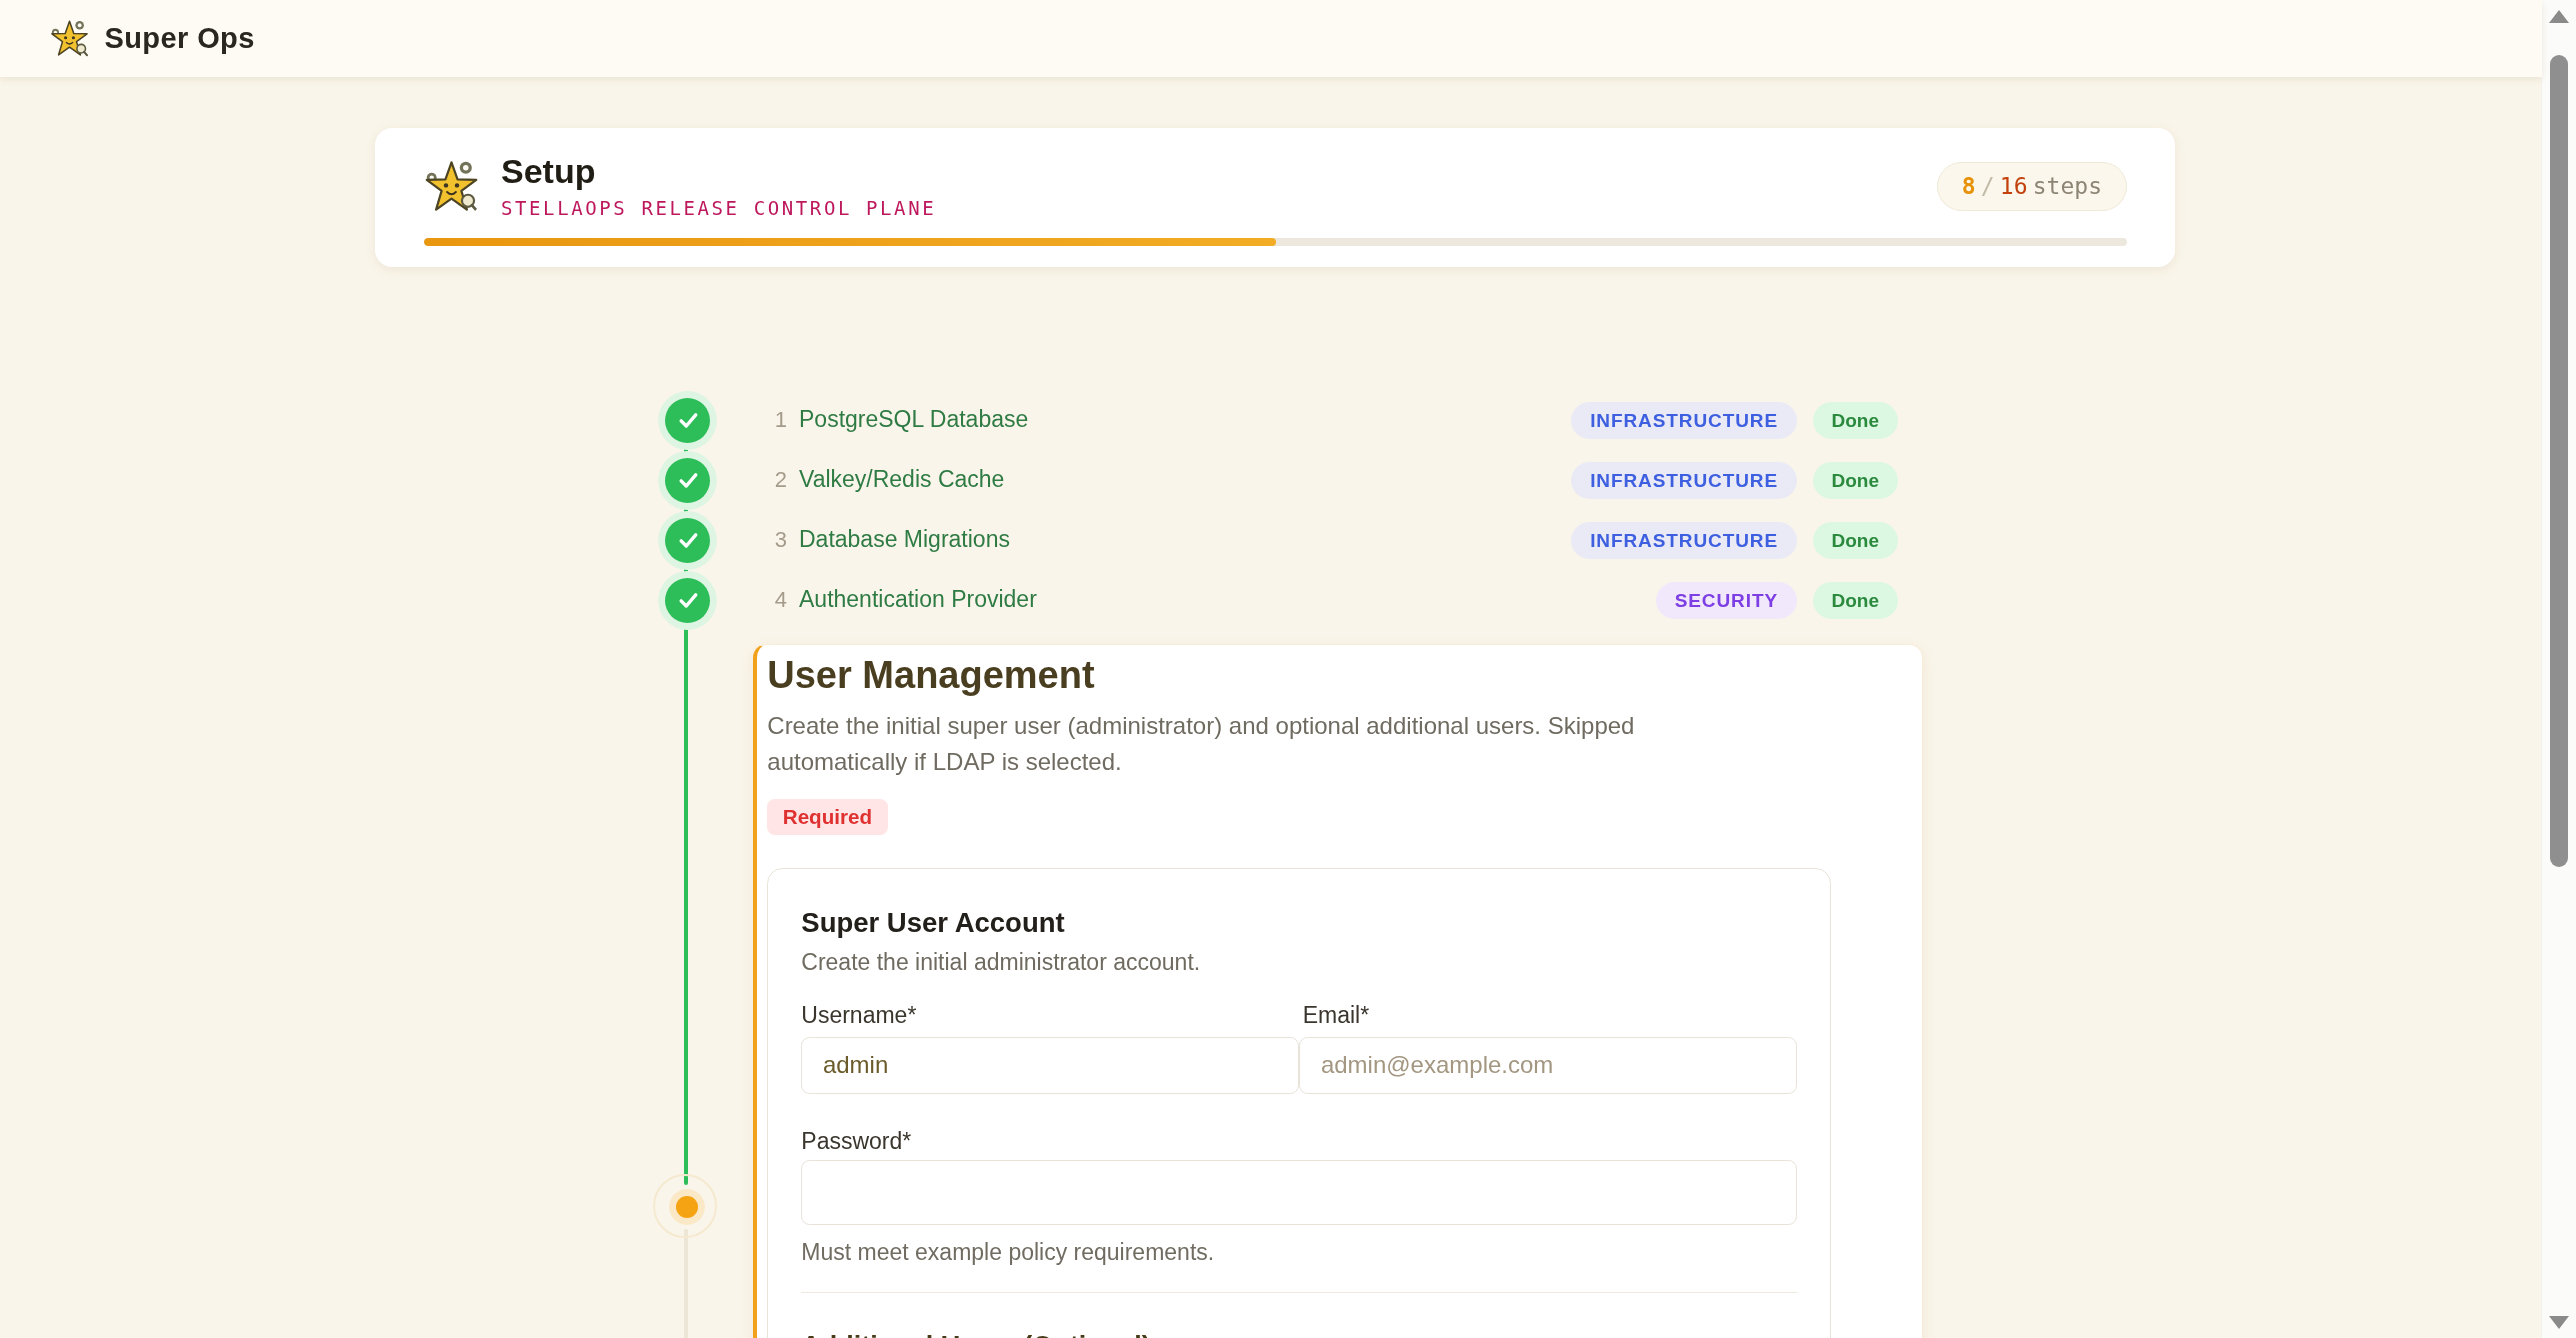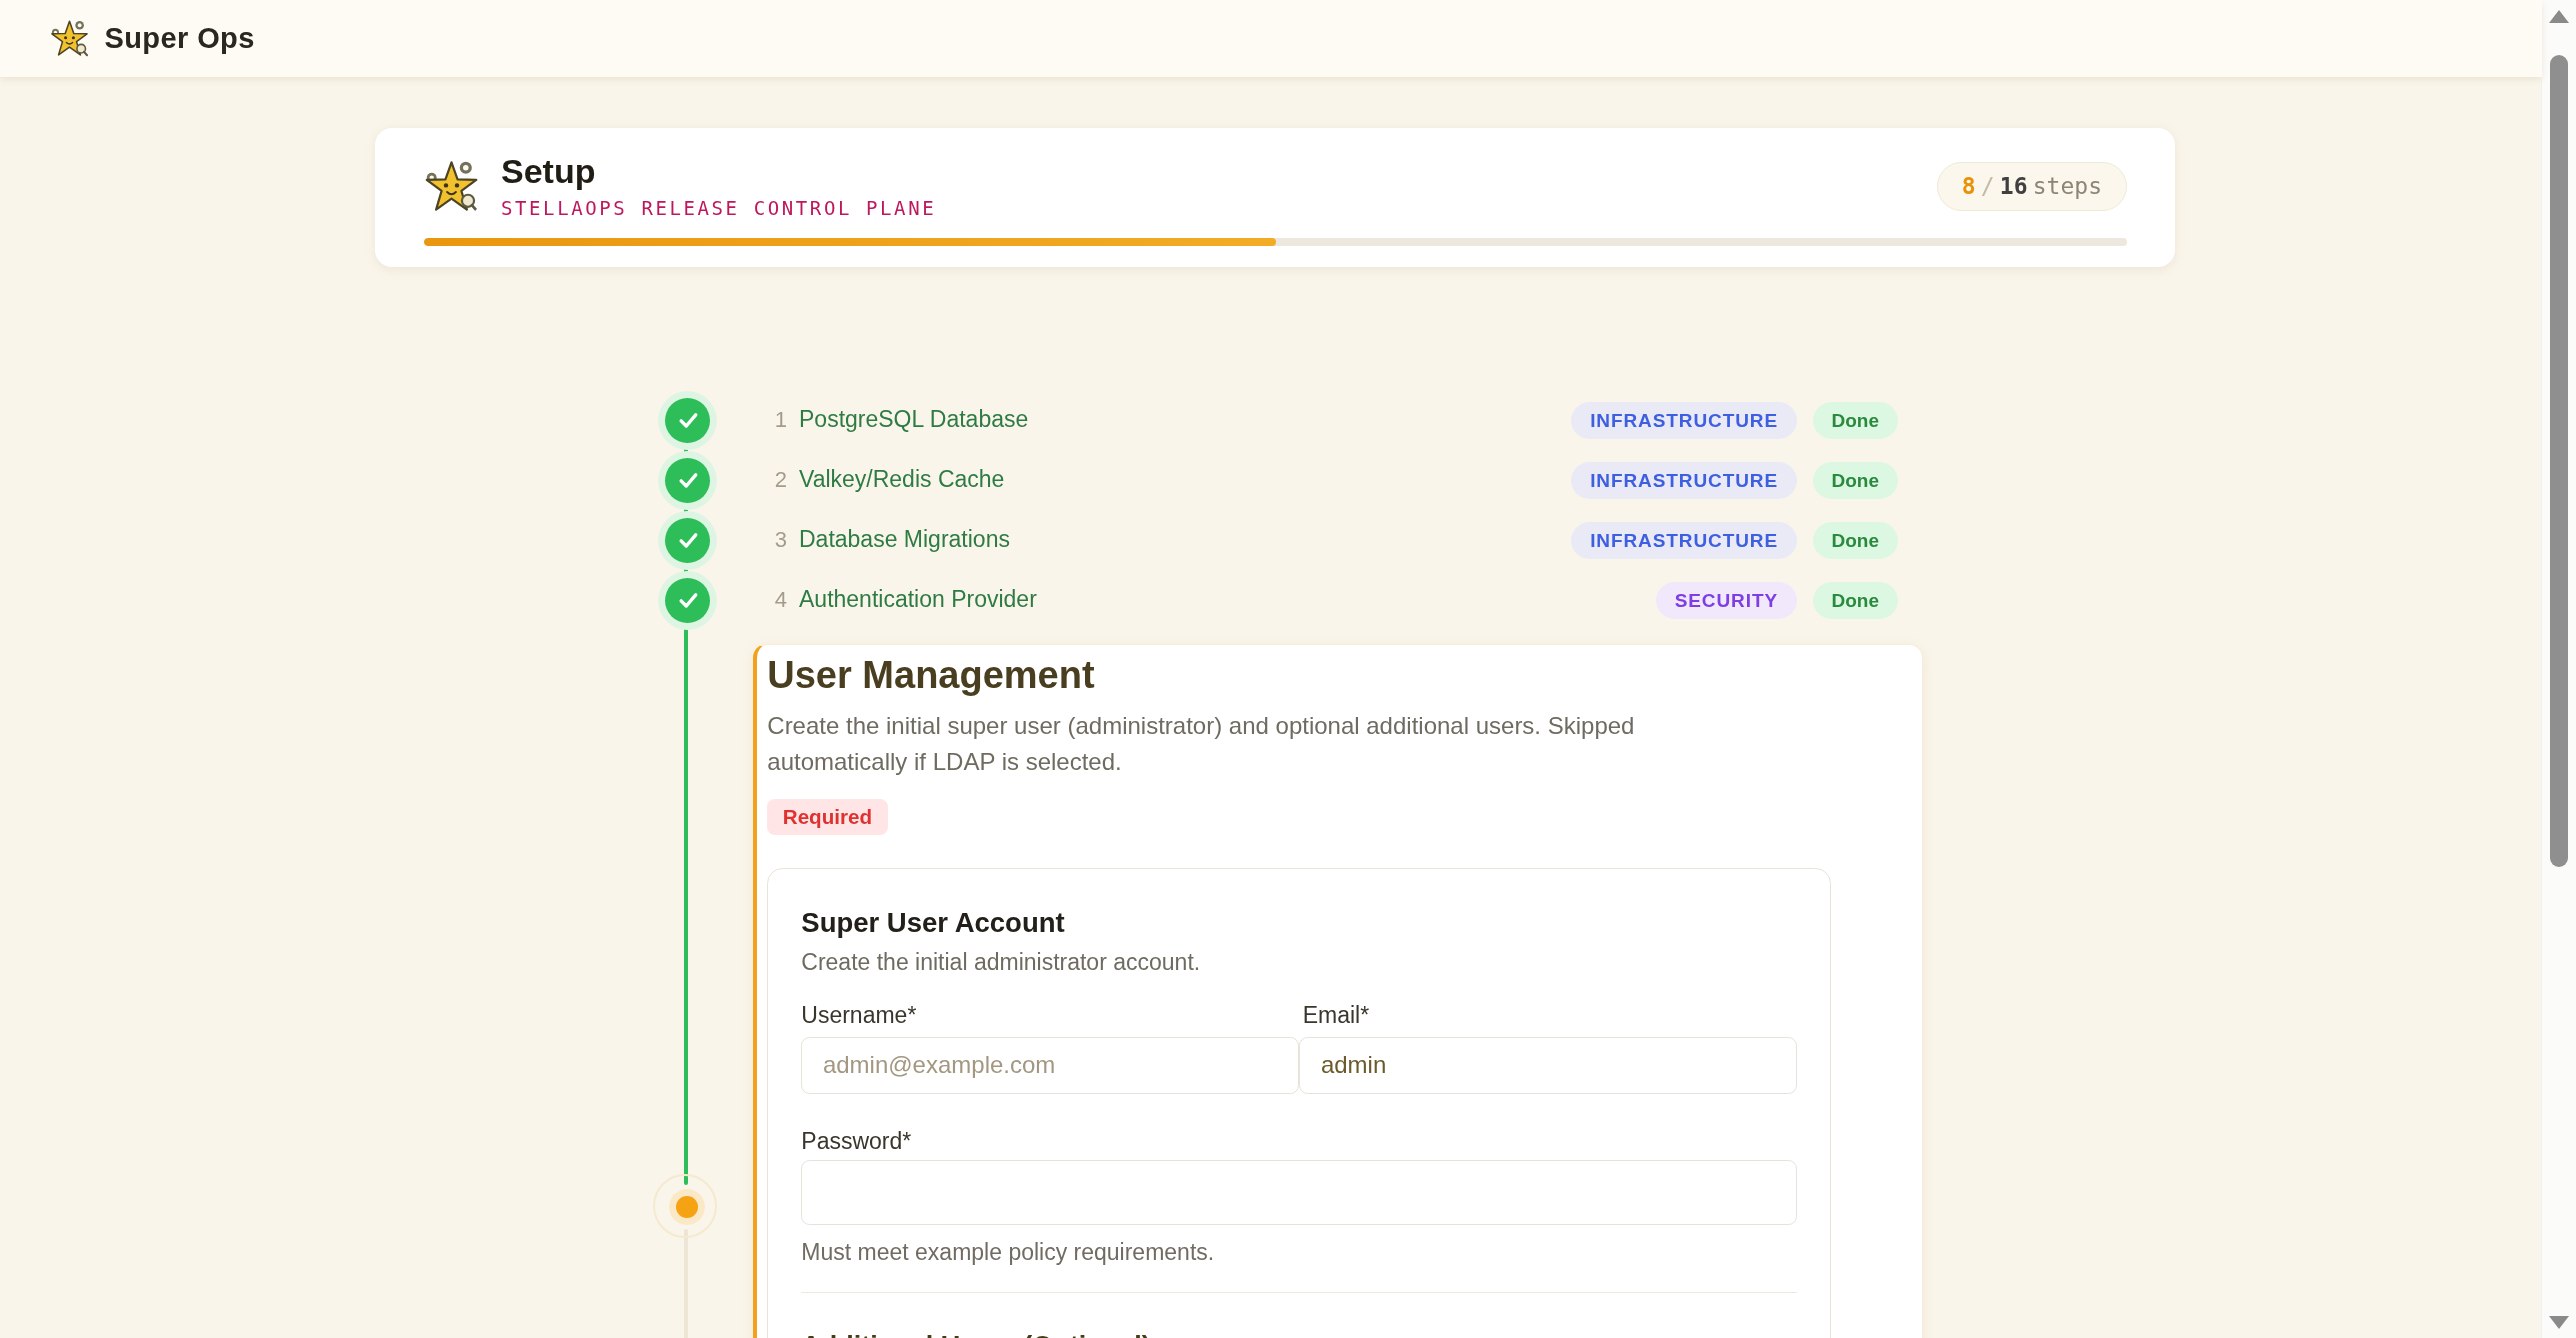--- a/index.html
+++ b/index.html
@@ -36,21 +36,21 @@
   .setup-title{font-size:34px;font-weight:bold;color:#201D15;line-height:1.05;}
   .setup-subtitle{margin-top:6.9px;font-size:19px;letter-spacing:2.6px;color:#be185d;font-family:"DejaVu Sans Mono", monospace;}
   .setup-spacer{flex:1;}
   .steps-badge{
     background:#FBF7EC;border:1.7px solid #F0E9D8;border-radius:858px;
     padding:10.3px 24px;font-family:"DejaVu Sans Mono", monospace;font-size:23px;color:#8C8474;
     display:flex;align-items:center;gap:5.2px;
   }
   .steps-badge .done{color:#E8920A;font-weight:bold;}
   .steps-badge .slash{color:#C2BAA7;}
-  .steps-badge .total{color:#404040;font-weight:bold;}
+  .steps-badge .total{color:#c2410c;font-weight:normal;}
   .progress-track{
     position:absolute;left:49px;right:48px;bottom:20.6px;height:8.6px;border-radius:5.2px;
     background:#ECE8DD;overflow:hidden;
   }
   .progress-fill{height:100%;border-radius:5.2px;background:linear-gradient(90deg,#E9970F,#F2AC25);}
 
   
   .tl-line-green{position:absolute;left:684px;top:321px;width:4.3px;height:787px;background:#2DBE59;border-radius:2.6px;}
   .tl-line-tan{position:absolute;left:684px;top:1152px;width:4.3px;height:186px;background:#EDE6D6;border-radius:2.6px;}
   .current-ring{position:absolute;left:653px;top:1097px;width:64px;height:64px;border:2.6px solid #F5E9D0;border-radius:50%;box-sizing:border-box;}
@@ -249,22 +249,22 @@
 
     <div class="inner-card">
       <div class="sec-title">Super User Account</div>
       <div class="sec-desc">Create the initial administrator account.</div>
 
       <div class="fields-grid">
         <div class="field-label">Username*</div>
         <div class="field-label">Email*</div>
       </div>
       <div class="inputs-grid">
+        <input class="text-input" type="text" value="admin" style="">
         <input class="text-input" type="email" placeholder="admin@example.com" style="">
-        <input class="text-input" type="text" value="admin" style="">
       </div>
 
       <div class="field-label pw-label">Password*</div>
       <input class="text-input pw-input" type="password" value="" style="">
       <div class="help-text">Must meet example policy requirements.</div>
 
       <div class="divider"></div>
 
       <div class="au-title">Additional Users (Optional)</div>
       

